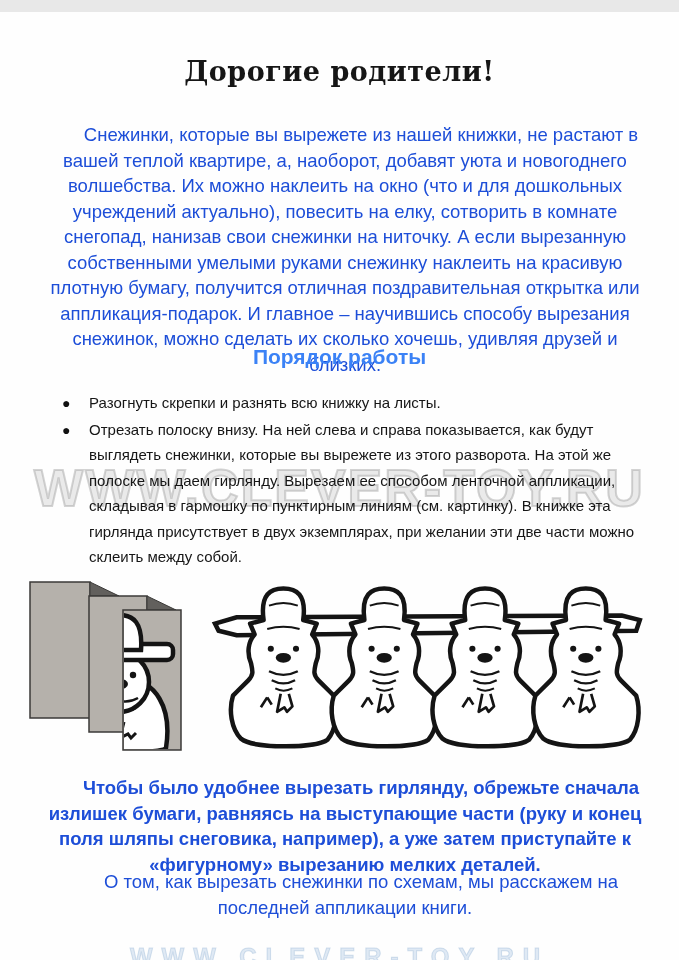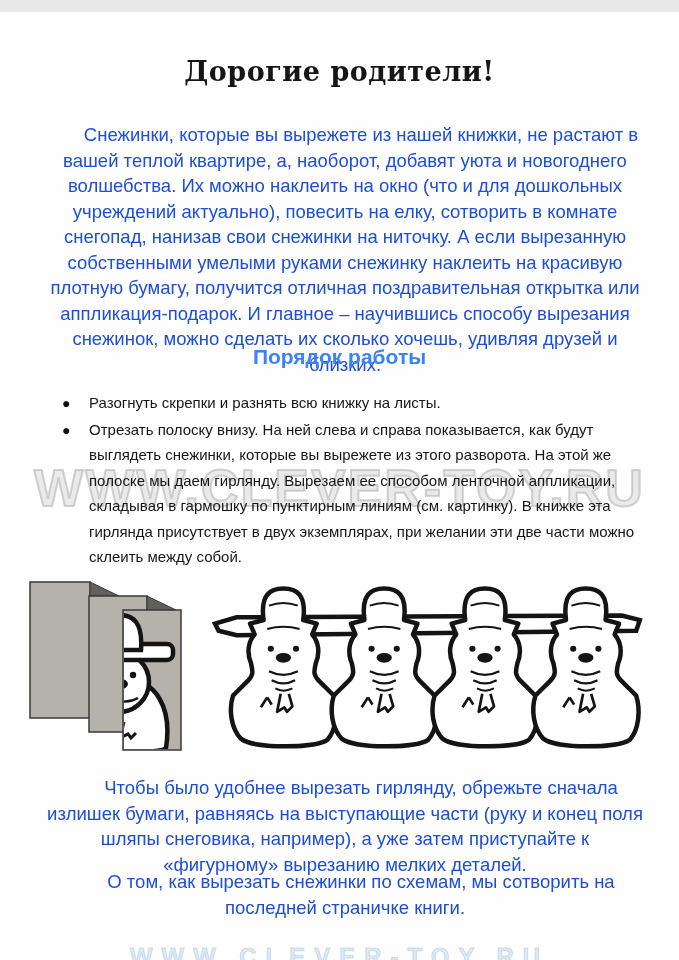--- a/index.html
+++ b/index.html
@@ -14,21 +14,21 @@
     font-family:"DejaVu Serif", serif; font-weight:bold;
     font-size:27px; letter-spacing:0.5px; color:#161616;
     z-index:2;
   }
   .para {
     position:absolute; left:43px; width:604px;
     font-size:18.5px; line-height:25.5px; text-align:center;
     text-indent:32px; color:#1d4ed8; z-index:2;
   }
   .para-intro   { top:110px; }
-  .para-cutting { top:763px; }
+  .para-cutting { top:763px;font-weight:bold; }
   .para-schemes { top:857px; }
   .section-heading {
     position:absolute; top:333px; left:0; width:100%;
     text-align:center; font-weight:bold; font-size:21px; color:#3b82f6;
     z-index:2;
   }
   .steps {
     position:absolute; top:378px; left:62px; width:586px;
     margin:0; padding:0; list-style:none; z-index:2;
   }
@@ -137,17 +137,17 @@
         </g>
       </defs>
       <use href="#snowman" x="0"></use>
       <use href="#snowman" x="112"></use>
       <use href="#snowman" x="224"></use>
       <use href="#snowman" x="336"></use>
     </g>
   </svg>
 
   <div class="para para-cutting">Чтобы было удобнее вырезать гирлянду, обрежьте сначала излишек бумаги, равняясь на выступающие части (руку и конец поля шляпы снеговика, например), а уже затем приступайте к «фигурному» вырезанию мелких деталей.</div>
-  <div class="para para-schemes">О том, как вырезать снежинки по схемам, мы сотворить на последней страничке книги.</div>
+  <div class="para para-schemes">О том, как вырезать снежинки по схемам, мы расскажем на последней аппликации книги.</div>
 
   <div class="wm-bottom">WWW.CLEVER-TOY.RU</div>
 
 </div>
 
 </body></html>

